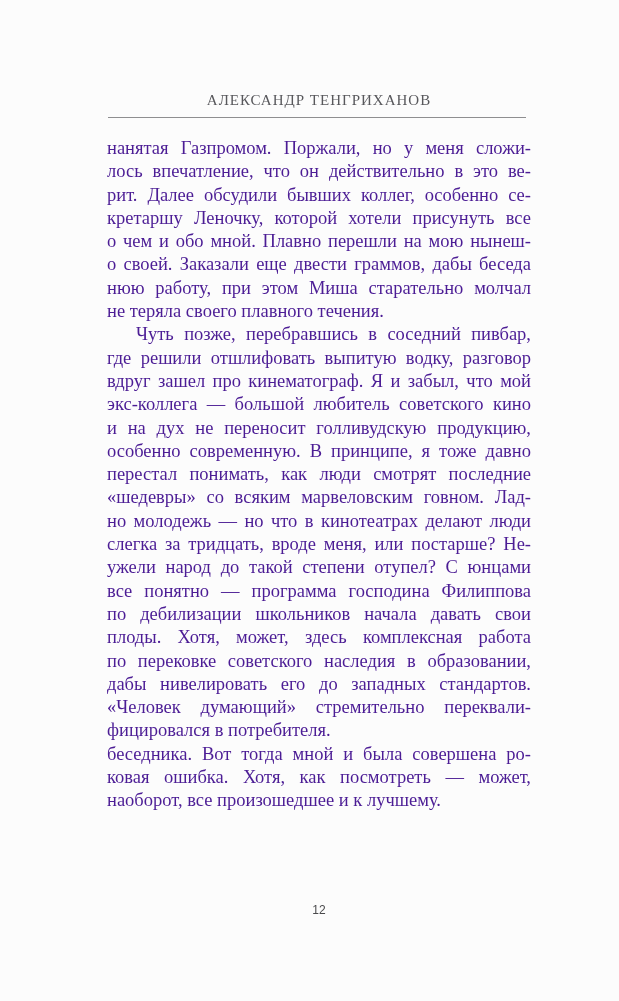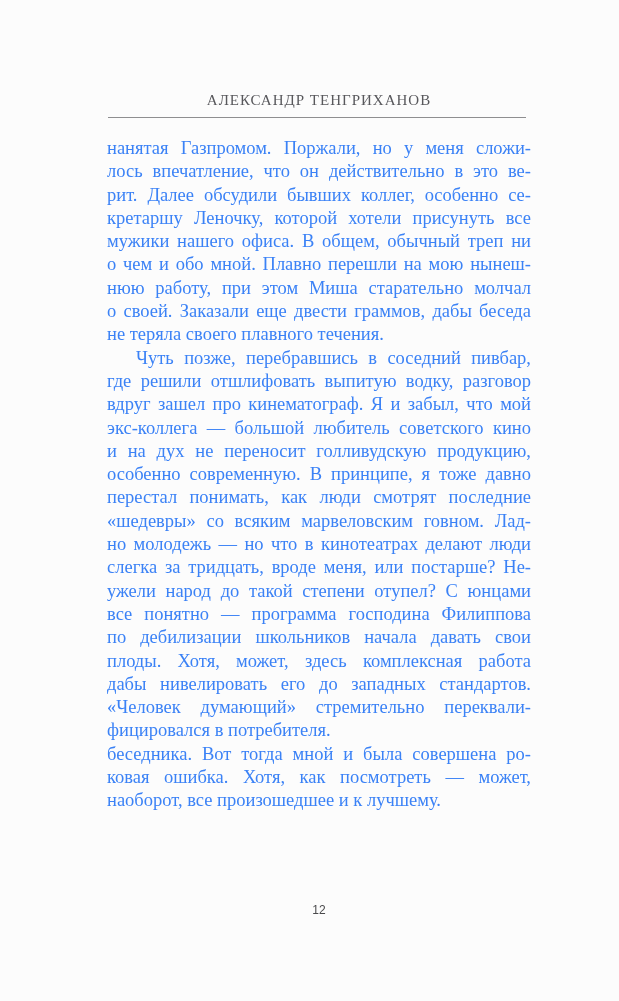--- a/index.html
+++ b/index.html
@@ -35,21 +35,21 @@
       height: 0;
       border-top: 1px solid #8e8e90;
     }
     .page-text {
       position: absolute;
       top: 137px;
       left: 107px;
       width: 424px;
       font-family: "Liberation Serif", serif;
       font-size: 18.5px;
-      color: #3b82f6;
+      color: #4c1d95;
     }
     .line {
       line-height: 23.3px;
       height: 23.3px;
       text-align: justify;
       text-align-last: justify;
       white-space: normal;
       overflow: hidden;
     }
     .line.para-end {
@@ -74,39 +74,39 @@
 
 <div class="running-header">АЛЕКСАНДР ТЕНГРИХАНОВ</div>
 
 <div class="header-rule"></div>
 
 <div class="page-text">
     <div class="line">нанятая Газпромом. Поржали, но у меня сложи-</div>
     <div class="line">лось впечатление, что он действительно в это ве-</div>
     <div class="line">рит. Далее обсудили бывших коллег, особенно се-</div>
     <div class="line">кретаршу Леночку, которой хотели присунуть все</div>
-    <div class="line">мужики нашего офиса. В общем, обычный треп ни</div>
     <div class="line">о чем и обо мной. Плавно перешли на мою нынеш-</div>
+    <div class="line">о своей. Заказали еще двести граммов, дабы беседа</div>
     <div class="line">нюю работу, при этом Миша старательно молчал</div>
-    <div class="line">о своей. Заказали еще двести граммов, дабы беседа</div>
     <div class="line para-end">не теряла своего плавного течения.</div>
     <div class="line indent">Чуть позже, перебравшись в соседний пивбар,</div>
     <div class="line">где решили отшлифовать выпитую водку, разговор</div>
     <div class="line">вдруг зашел про кинематограф. Я и забыл, что мой</div>
     <div class="line">экс-коллега — большой любитель советского кино</div>
     <div class="line">и на дух не переносит голливудскую продукцию,</div>
     <div class="line">особенно современную. В принципе, я тоже давно</div>
     <div class="line">перестал понимать, как люди смотрят последние</div>
     <div class="line">«шедевры» со всяким марвеловским говном. Лад-</div>
     <div class="line">но молодежь — но что в кинотеатрах делают люди</div>
     <div class="line">слегка за тридцать, вроде меня, или постарше? Не-</div>
     <div class="line">ужели народ до такой степени отупел? С юнцами</div>
     <div class="line">все понятно — программа господина Филиппова</div>
     <div class="line">по дебилизации школьников начала давать свои</div>
     <div class="line">плоды. Хотя, может, здесь комплексная работа</div>
+    <div class="line">по перековке советского наследия в образовании,</div>
     <div class="line">дабы нивелировать его до западных стандартов.</div>
     <div class="line">«Человек думающий» стремительно переквали-</div>
     <div class="line para-end">фицировался в потребителя.</div>
     <div class="line">беседника. Вот тогда мной и была совершена ро-</div>
     <div class="line">ковая ошибка. Хотя, как посмотреть — может,</div>
     <div class="line para-end">наоборот, все произошедшее и к лучшему.</div>
   </div>
 
 <div class="page-number">12</div>
 

